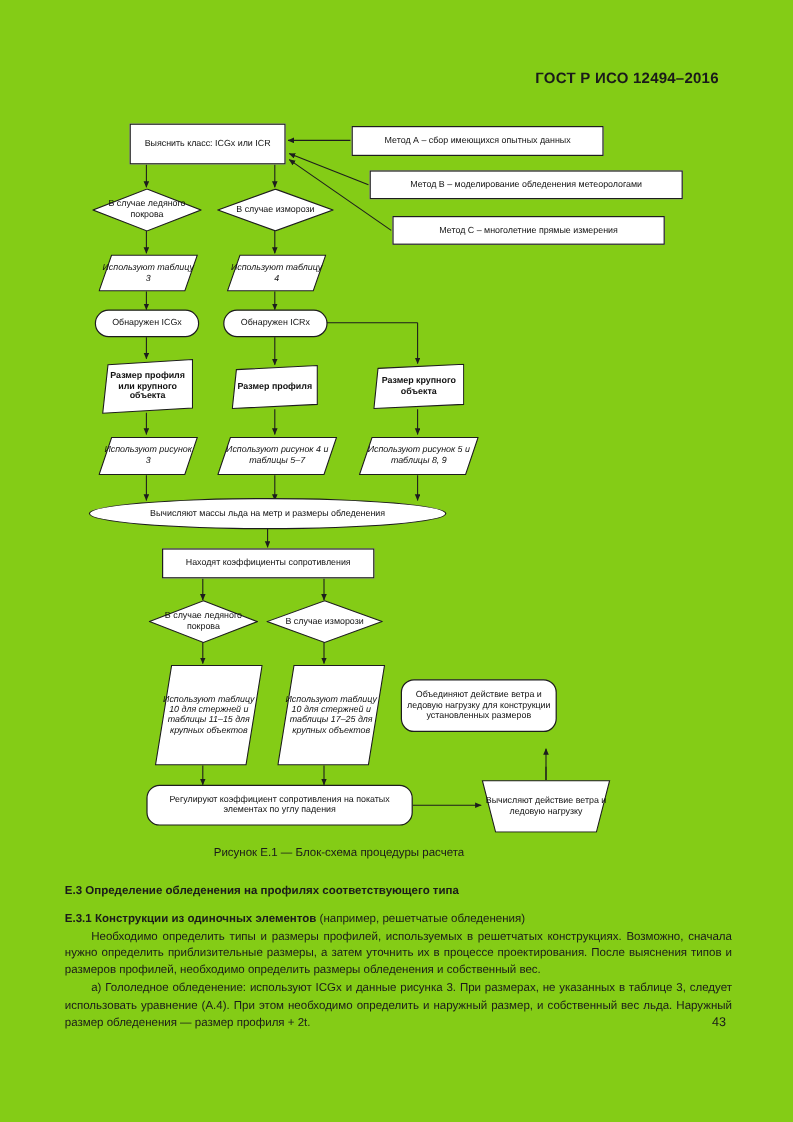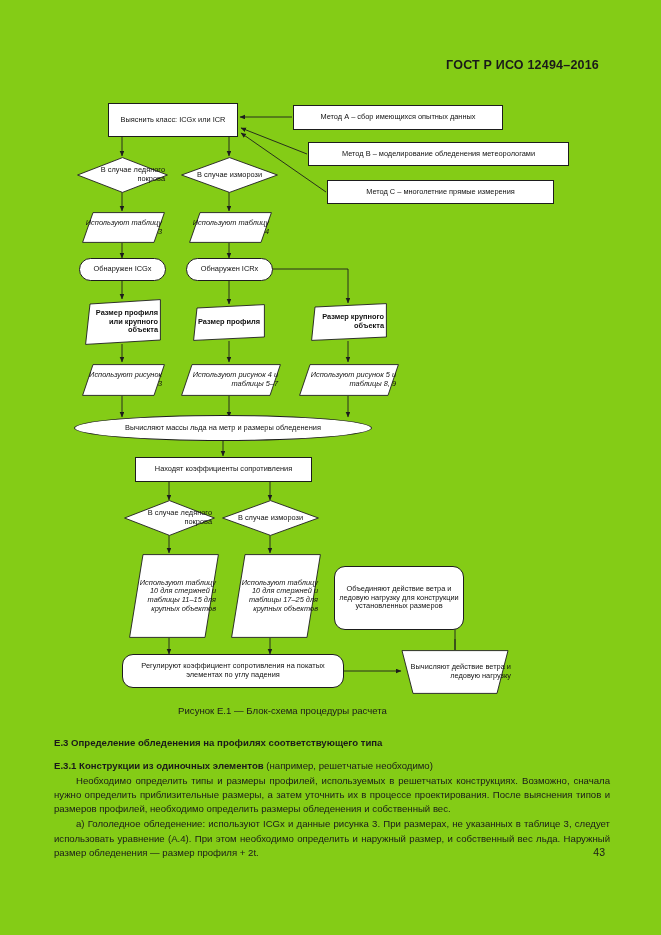--- a/index.html
+++ b/index.html
@@ -34,21 +34,21 @@
   .rounded{border:1px solid #1d1d1d;background:#fff;border-radius:11px;}
   .stadium{border:1px solid #1d1d1d;background:#fff;border-radius:999px;}
   .ellipse{border:1px solid #1d1d1d;background:#fff;border-radius:50%;}
 
   .ital{font-style:italic;}
 
   
   .clip{border:0;background:transparent;}
   .clip .shape{position:absolute;inset:0;}
   .clip .shape svg{position:absolute;left:0;top:0;width:100%;height:100%;}
-  .clip span{position:relative;z-index:2;text-align:right;}
+  .clip span{position:relative;z-index:2;}
 
   
   .caption{
     position:absolute;left:0;top:705px;width:565px;text-align:center;
     font-size:9.6px;
   }
   .body{
     position:absolute;left:54px;top:727px;width:556px;
     font-size:9.6px;line-height:14.1px;text-align:justify;
   }
@@ -278,21 +278,21 @@
     </div>
     <div class="node clip ital" style="left:231px;top:554px;width:90px;height:84px;">
       <div class="shape">
         <svg viewBox="0 0 90 84" preserveAspectRatio="none">
           <polygon points="14,0.6 89.4,0.6 76,83.4 0.6,83.4" fill="#fff" stroke="#1d1d1d" stroke-width="0.9"></polygon>
         </svg>
       </div>
       <span>Используют таблицу 10 для стержней и таблицы 17–25 для крупных объектов</span>
     </div>
 
-    <div class="node rounded" style="left:334px;top:566px;width:130px;height:64px;">
+    <div class="node rounded" style="left:334px;top:566px;width:130px;height:44px;">
       <span>Объединяют действие ветра и ледовую нагрузку для конструкции установленных размеров</span>
     </div>
 
     <div class="node rounded" style="left:122px;top:654px;width:222px;height:34px;">
       <span>Регулируют коэффициент сопротивления на покатых элементах по углу падения</span>
     </div>
 
     <div class="node clip" style="left:396px;top:650px;width:118px;height:44px;">
       <div class="shape">
         <svg viewBox="0 0 118 44" preserveAspectRatio="none">
@@ -302,21 +302,21 @@
       <span>Вычисляют действие ветра и ледовую нагрузку</span>
     </div>
 
   </div>
 
   <div class="caption">Рисунок Е.1 — Блок-схема процедуры расчета</div>
 
   <div class="body">
     <div class="h3">Е.3 Определение обледенения на профилях соответствующего типа</div>
     <div class="h3">
-      <span>Е.3.1 Конструкции из одиночных элементов</span><span style="font-weight:normal;"> (например, решетчатые необходимо)</span>
+      <span>Е.3.1 Конструкции из одиночных элементов</span><span style="font-weight:normal;"> (например, решетчатые обледенения)</span>
     </div>
     <div class="para">Необходимо определить типы и размеры профилей, используемых в решетчатых конструкциях. Возможно, сначала нужно определить приблизительные размеры, а затем уточнить их в процессе проектирования. После выяснения типов и размеров профилей, необходимо определить размеры обледенения и собственный вес.</div>
     <div class="para">а) Гололедное обледенение: используют ICGx и данные рисунка 3. При размерах, не указанных в таблице 3, следует использовать уравнение (A.4). При этом необходимо определить и наружный размер, и собственный вес льда. Наружный размер обледенения — размер профиля + 2t.</div>
   </div>
 
   <div class="pageno">43</div>
 
 </div>
 
 </body></html>

